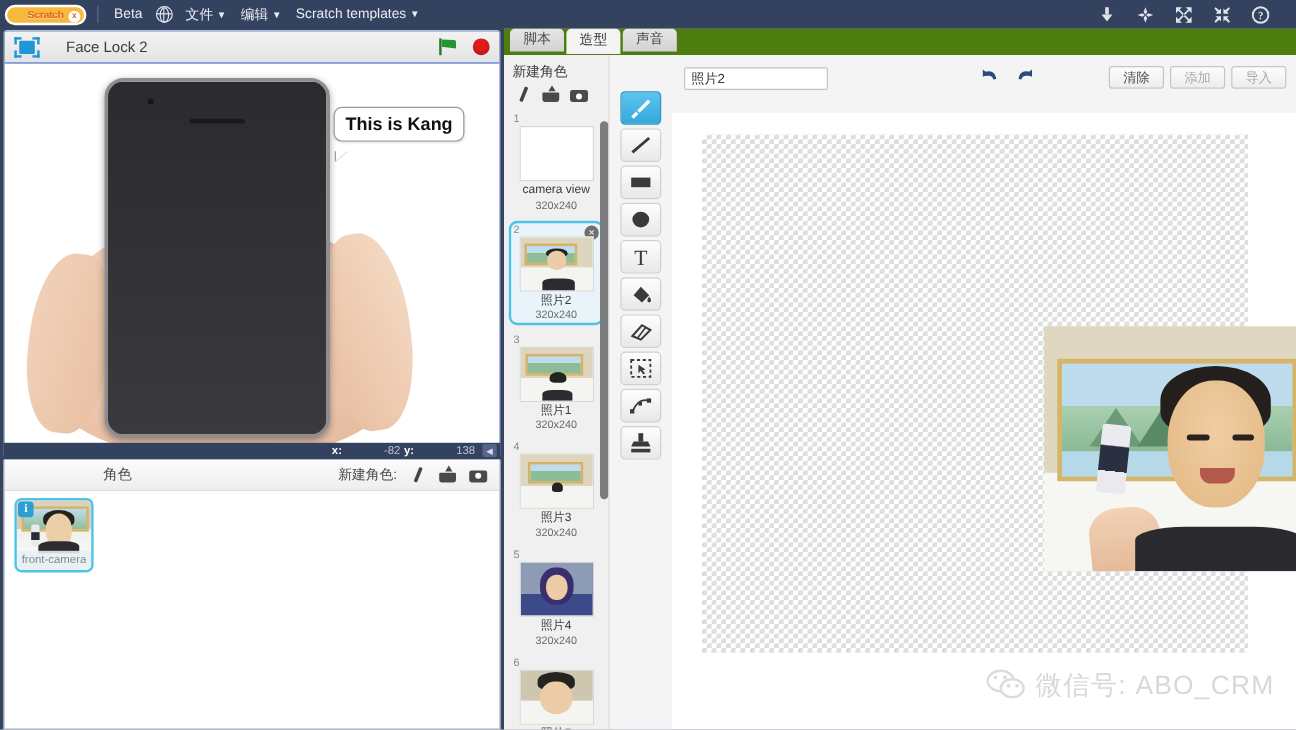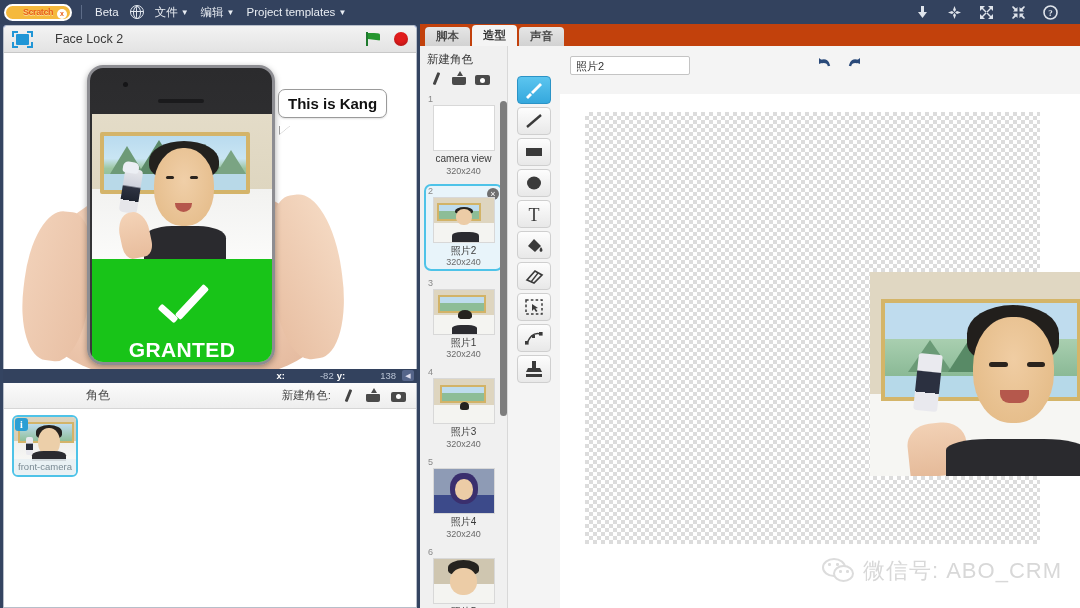--- a/index.html
+++ b/index.html
@@ -263,22 +263,22 @@
     position:absolute;left:1px;top:1px;width:13px;height:13px;border-radius:3px;
     background:#2b9fd4;color:#fff;font-size:10px;font-weight:bold;
     text-align:center;line-height:13px;font-family:"Liberation Serif",serif;
   }
 
   
   .editor{
     position:absolute;left:420px;top:24px;width:660px;height:584px;background:#fff;
   }
   .tabrow{
-    position:absolute;left:0;top:0;width:660px;height:22px;background:#c2410c;
-    display:flex;align-items:flex-end;padding-left:5px;gap:2px;font-weight:bold;
+    position:absolute;left:0;top:0;width:660px;height:22px;background:#4d7c0f;
+    display:flex;padding-left:5px;gap:2px;
   }
   .tab{
     height:19px;padding:0 11px;border-radius:4px 4px 0 0;
     font-size:11.5px;line-height:19px;color:#4a4a4a;
     background:linear-gradient(#e6e6e6,#d2d2d2);
   }
   .tab.active{background:#f4f4f4;color:#333;height:21px;line-height:21px;}
   .ed-body{position:absolute;left:0;top:22px;width:660px;height:562px;background:#f4f4f4;}
 
   .costume-col{
@@ -411,21 +411,21 @@
     <div class="globe">
         <div class="globe-arc"></div>
       </div>
     <div class="menu-item">
       <span>文件</span><span class="caret">▼</span>
     </div>
     <div class="menu-item">
       <span>编辑</span><span class="caret">▼</span>
     </div>
     <div class="menu-item">
-      <span>Project templates</span><span class="caret">▼</span>
+      <span>Scratch templates</span><span class="caret">▼</span>
     </div>
 
     <div class="toolicons">
       <div class="ticon">
         <svg width="15" height="15" viewBox="0 0 15 15">
             <rect x="6" y="1" width="3" height="6" fill="#e9edf3"></rect>
             <path d="M3 7 L12 7 L7.5 13 Z" fill="#e9edf3"></path>
           </svg>
       </div>
       <div class="ticon">
@@ -471,44 +471,20 @@
     <div class="stage-canvas">
       <div class="hand">
         <div class="palm"></div>
         <div class="thumbL"></div>
         <div class="thumbR"></div>
         <div class="phone">
           <div class="phone-top">
               <div class="cam"></div>
               <div class="speaker"></div>
             </div>
-          <div class="screen">
-            <div class="photo-bg">
-              <div class="painting">
-                <div class="water"></div>
-                <div class="mtn m1"></div>
-                  <div class="mtn m2"></div>
-                <div class="mtn m3"></div>
-                  <div class="mtn m4"></div>
-              </div>
-              <div class="hair"></div>
-              <div class="face"></div>
-              <div class="eyeL"></div>
-                <div class="eyeR"></div>
-              <div class="mouth"></div>
-              <div class="toy"></div>
-                <div class="toy-head"></div>
-              <div class="torso"></div>
-              <div class="finger"></div>
-            </div>
-            <div class="granted">
-              <div class="check"></div>
-              <div class="granted-text">GRANTED</div>
-            </div>
-          </div>
         </div>
       </div>
       <div class="bubble">This is Kang</div>
       <div class="bubble-tail"></div>
     </div>
   </div>
 
   <div class="coordbar">
     <b>x:</b>
     <span>-82</span>
@@ -717,20 +693,25 @@
                 <path d="M3 2 L3 8 L8 6 Z" fill="#2a4a7a"></path>
               </svg>
           </div>
           <div class="ur">
             <svg width="17" height="17" viewBox="0 0 17 17">
                 <path d="M12 5 q-7 -2 -8 5 q1 -5 7 -4" stroke="#2a4a7a" stroke-width="2.4" fill="none" stroke-linecap="round"></path>
                 <path d="M14 2 L14 8 L9 6 Z" fill="#2a4a7a"></path>
               </svg>
           </div>
         </div>
+        <div class="btn-row">
+          <div class="gbtn">清除</div>
+          <div class="gbtn dim">添加</div>
+          <div class="gbtn dim">导入</div>
+        </div>
       </div>
 
       <div class="canvas-area">
         <div class="checker"></div>
         <div class="big-photo">
           <div class="bp-wall"></div>
           <div class="bp-desk"></div>
           <div class="bp-frame">
             <div class="bp-water"></div>
             <div class="bp-mtn bpm1"></div>

